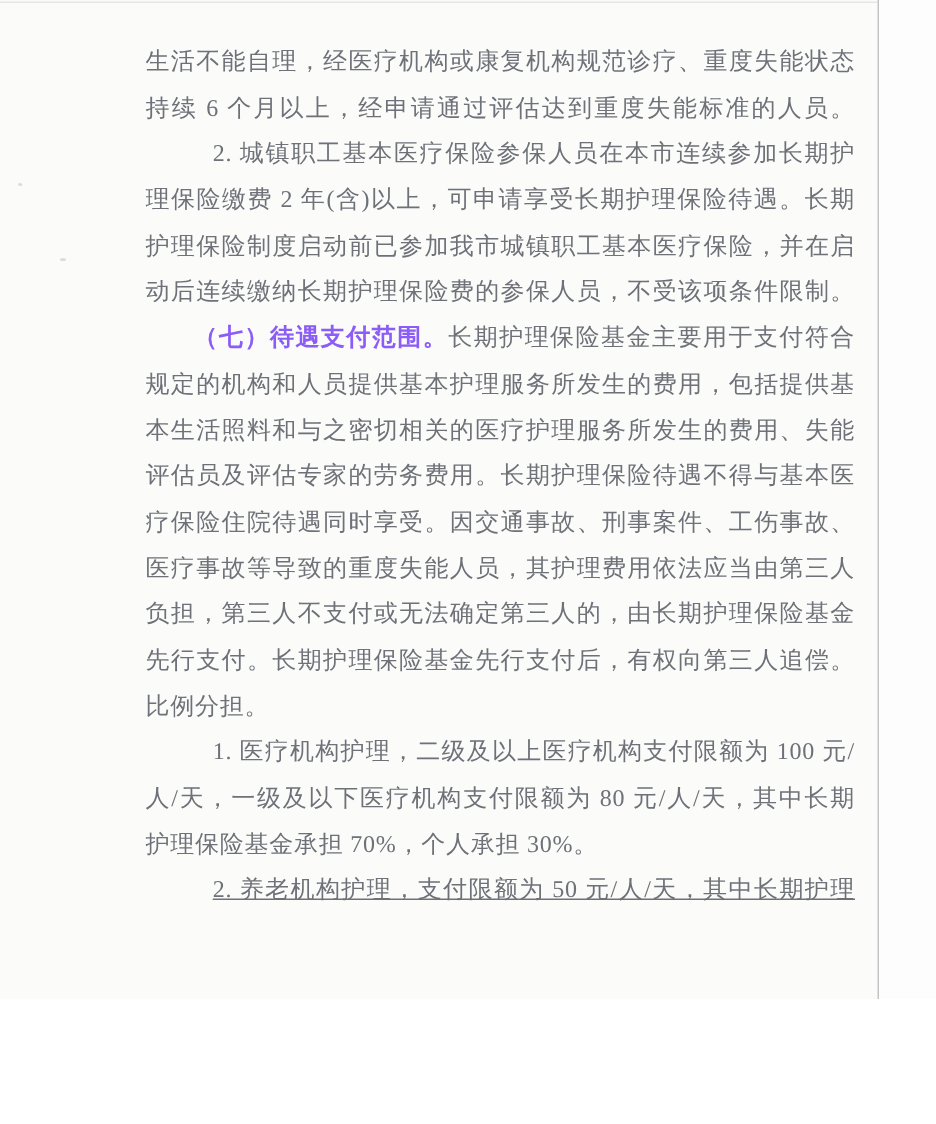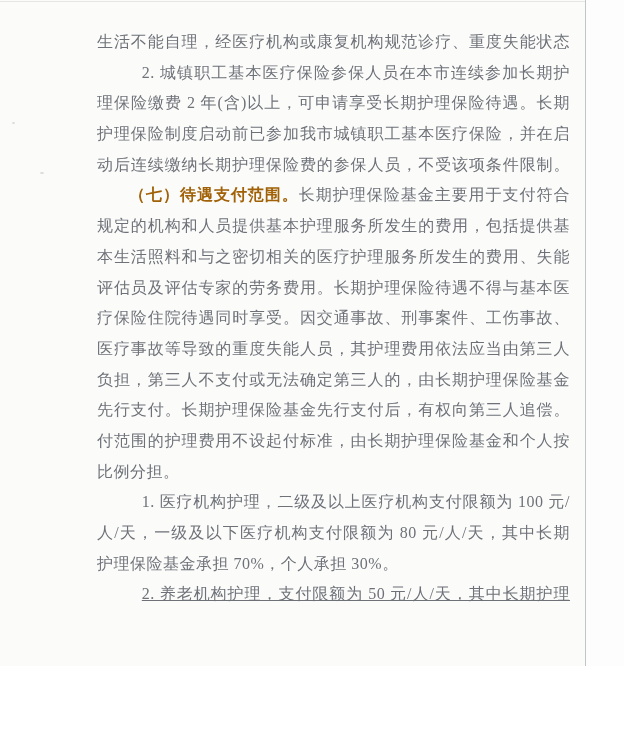--- a/index.html
+++ b/index.html
@@ -30,21 +30,21 @@
     font-size: 16px;
     color: #6e7278;
     letter-spacing: 0.5px;
     text-align: justify;
     text-justify: inter-character;
     text-align-last: left;
     white-space: normal;
     overflow: hidden;
   }
   .line.just { text-align-last: justify; }
-  .line .bold { font-weight: bold; color: #a16207; }
+  .line .bold { font-weight: bold; color: #8b5cf6; }
   .footer {
     position: absolute;
     left: 460px;
     top: 693px;
     width: 86px;
     text-align: center;
     font-size: 14px;
     color: #6f7378;
     letter-spacing: 1px;
   }
@@ -68,33 +68,33 @@
   .speck.s2 { left: 40px; top: 172px; width: 4px; height: 2px; }
 </style>
 </head>
 <body>
 
 <div class="screen">
   <div class="page-top-edge"></div>
 
   <div class="body-text">
       <div class="line just"><span>生活不能自理，经医疗机构或康复机构规范诊疗、重度失能状态</span></div>
+      <div class="line just"><span>持续 6 个月以上，经申请通过评估达到重度失能标准的人员。</span></div>
       <div class="line just" style="text-indent: 2.8em;"><span>2. 城镇职工基本医疗保险参保人员在本市连续参加长期护</span></div>
       <div class="line just"><span>理保险缴费 2 年(含)以上，可申请享受长期护理保险待遇。长期</span></div>
       <div class="line just"><span>护理保险制度启动前已参加我市城镇职工基本医疗保险，并在启</span></div>
       <div class="line just"><span>动后连续缴纳长期护理保险费的参保人员，不受该项条件限制。</span></div>
       <div class="line just" style="text-indent: 2em;"><span class="bold">（七）待遇支付范围。</span><span>长期护理保险基金主要用于支付符合</span></div>
       <div class="line just"><span>规定的机构和人员提供基本护理服务所发生的费用，包括提供基</span></div>
       <div class="line just"><span>本生活照料和与之密切相关的医疗护理服务所发生的费用、失能</span></div>
       <div class="line just"><span>评估员及评估专家的劳务费用。长期护理保险待遇不得与基本医</span></div>
       <div class="line just"><span>疗保险住院待遇同时享受。因交通事故、刑事案件、工伤事故、</span></div>
       <div class="line just"><span>医疗事故等导致的重度失能人员，其护理费用依法应当由第三人</span></div>
       <div class="line just"><span>负担，第三人不支付或无法确定第三人的，由长期护理保险基金</span></div>
       <div class="line just"><span>先行支付。长期护理保险基金先行支付后，有权向第三人追偿。</span></div>
-      <div class="line just"><span>付范围的护理费用不设起付标准，由长期护理保险基金和个人按</span></div>
       <div class="line"><span>比例分担。</span></div>
       <div class="line just" style="text-indent: 2.8em;"><span>1. 医疗机构护理，二级及以上医疗机构支付限额为 100 元/</span></div>
       <div class="line just"><span>人/天，一级及以下医疗机构支付限额为 80 元/人/天，其中长期</span></div>
       <div class="line"><span>护理保险基金承担 70%，个人承担 30%。</span></div>
       <div class="line just" style="text-indent: 2.8em; text-decoration: underline;"><span>2. 养老机构护理，支付限额为 50 元/人/天，其中长期护理</span></div>
     </div>
 
   <div class="footer">
     <span class="dash">—</span><span class="num">5</span><span class="dash">—</span>
   </div>

